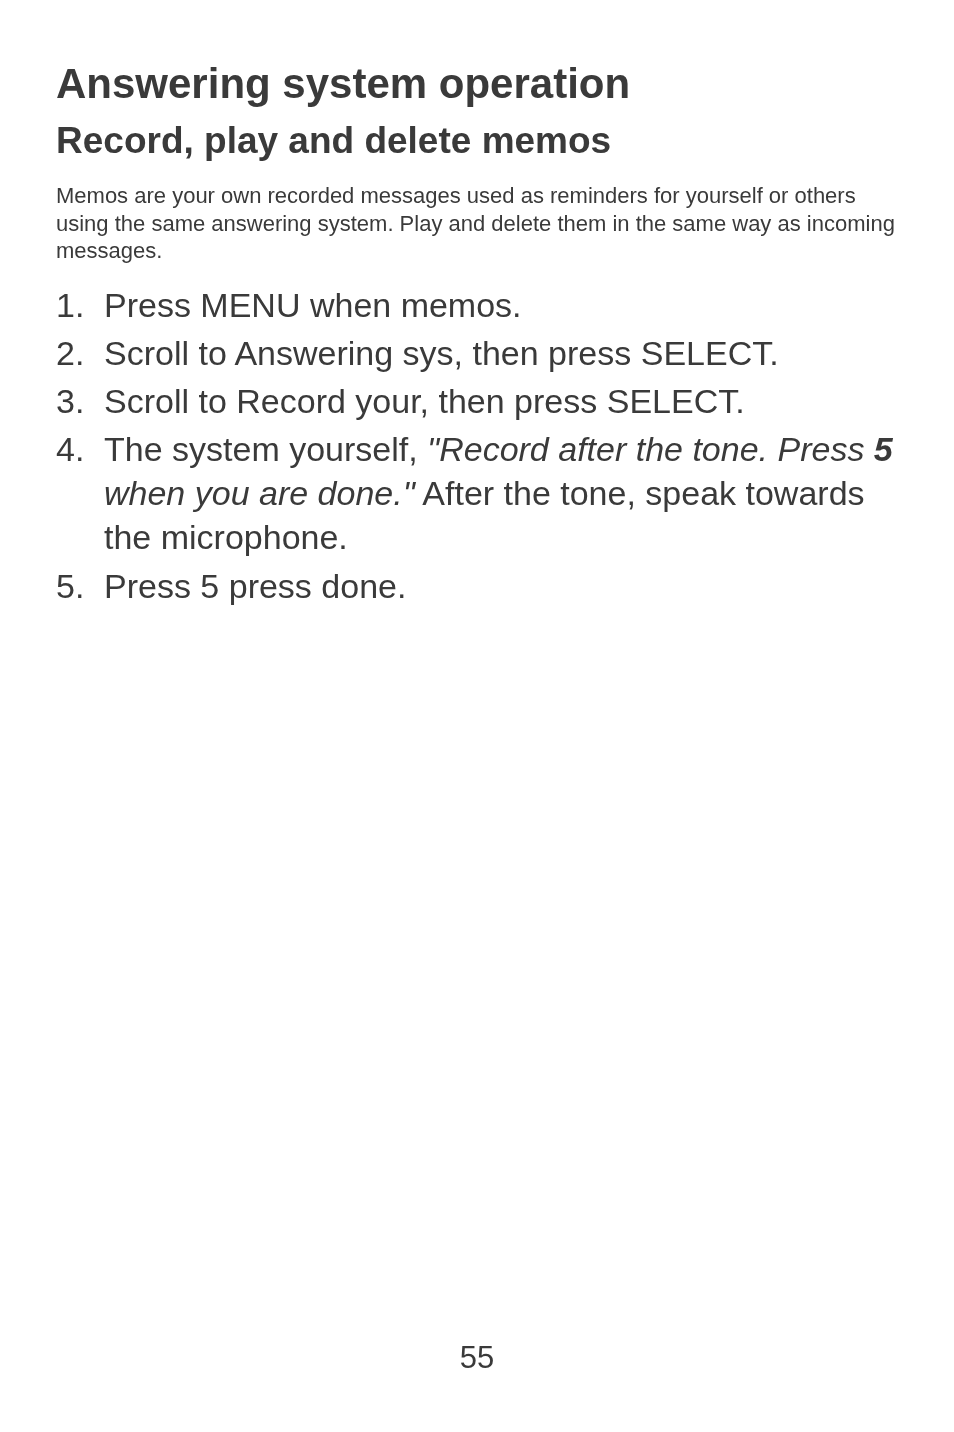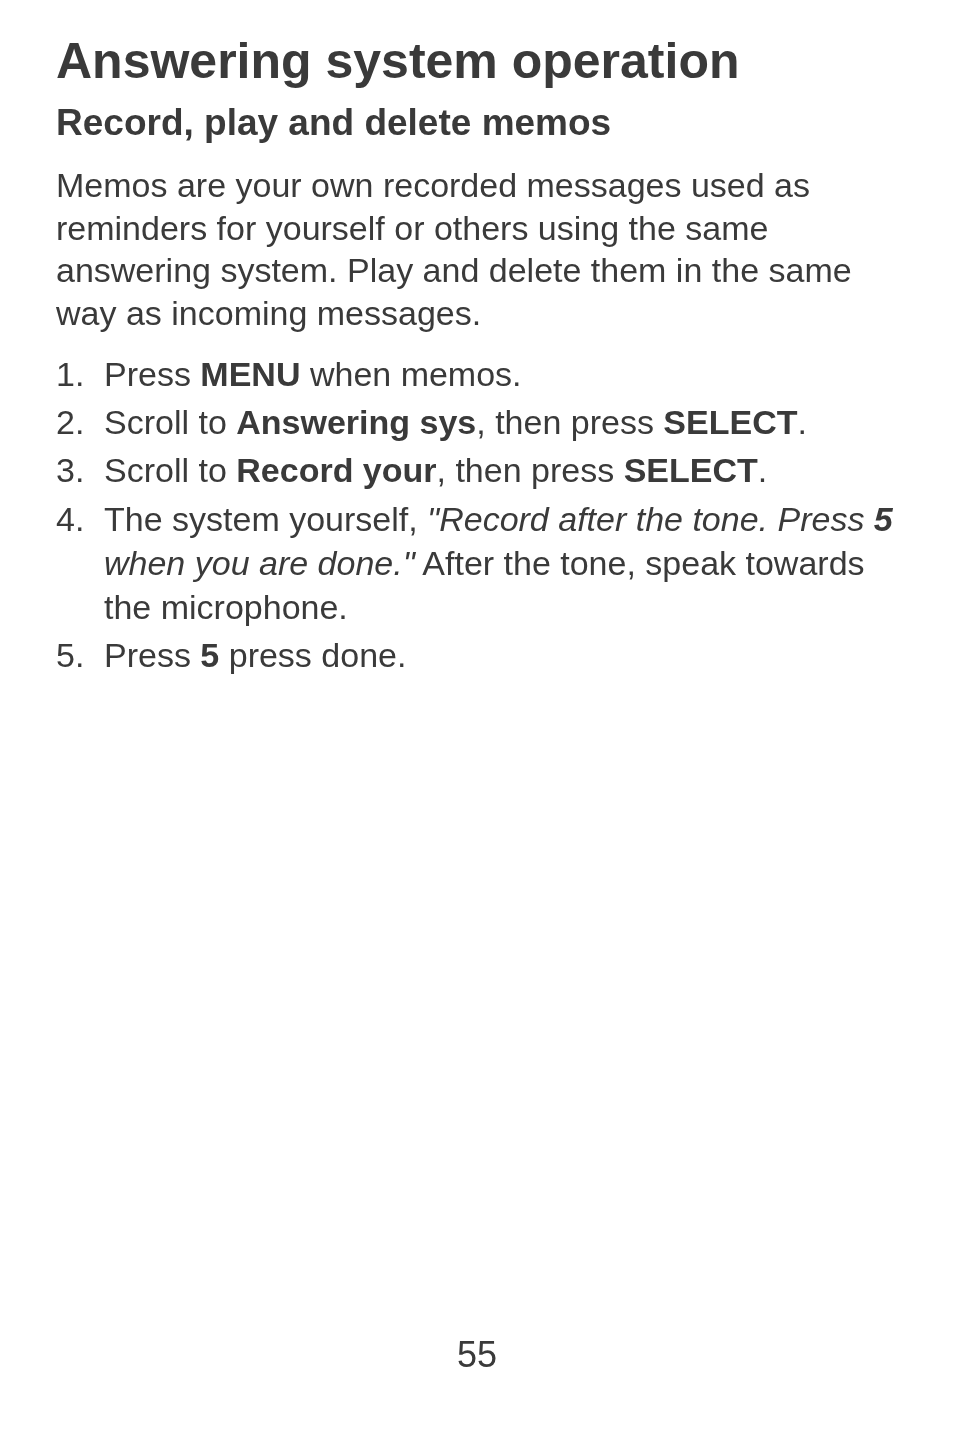--- a/index.html
+++ b/index.html
@@ -10,31 +10,32 @@
     body {
       width: 954px;
       height: 1432px;
       font-family: Arial, Helvetica, sans-serif;
       background: #ffffff;
       color: #3a3a3a;
       padding: 32px 56px;
       position: relative;
     }
     h1 {
-      font-size: 50px;
+      font-size: 42px;
       font-weight: bold;
       margin-bottom: 12px;
+      margin-top: 28px;
     }
     h2 {
       font-size: 37px;
       font-weight: bold;
       margin-bottom: 20px;
     }
     .intro {
-      font-size: 34px;
+      font-size: 22px;
       line-height: 1.25;
       margin-bottom: 18px;
     }
     ol {
       list-style: none;
       counter-reset: item;
     }
     ol li {
       font-size: 34px;
       line-height: 1.3;
@@ -42,37 +43,37 @@
       padding-left: 48px;
       position: relative;
     }
     ol li::before {
       counter-increment: item;
       content: counter(item) ".";
       position: absolute;
       left: 0;
     }
     .bold {
-      font-weight: bold;
+      font-weight: normal;
       margin-top: 44px;
     }
     .italic {
       font-style: italic;
     }
     .bold-italic {
       font-weight: bold;
       font-style: italic;
     }
     .page-number {
       position: absolute;
       bottom: 56px;
       left: 0;
       right: 0;
       text-align: center;
-      font-size: 36px;
+      font-size: 31px;
     }
   </style>
 </head>
 <body>
 
 <h1>Answering system operation</h1>
 <h2>Record, play and delete memos</h2>
 <p class="intro">Memos are your own recorded messages used as reminders for yourself or others using the same answering system. Play and delete them in the same way as incoming messages.</p>
 
 <ol>

